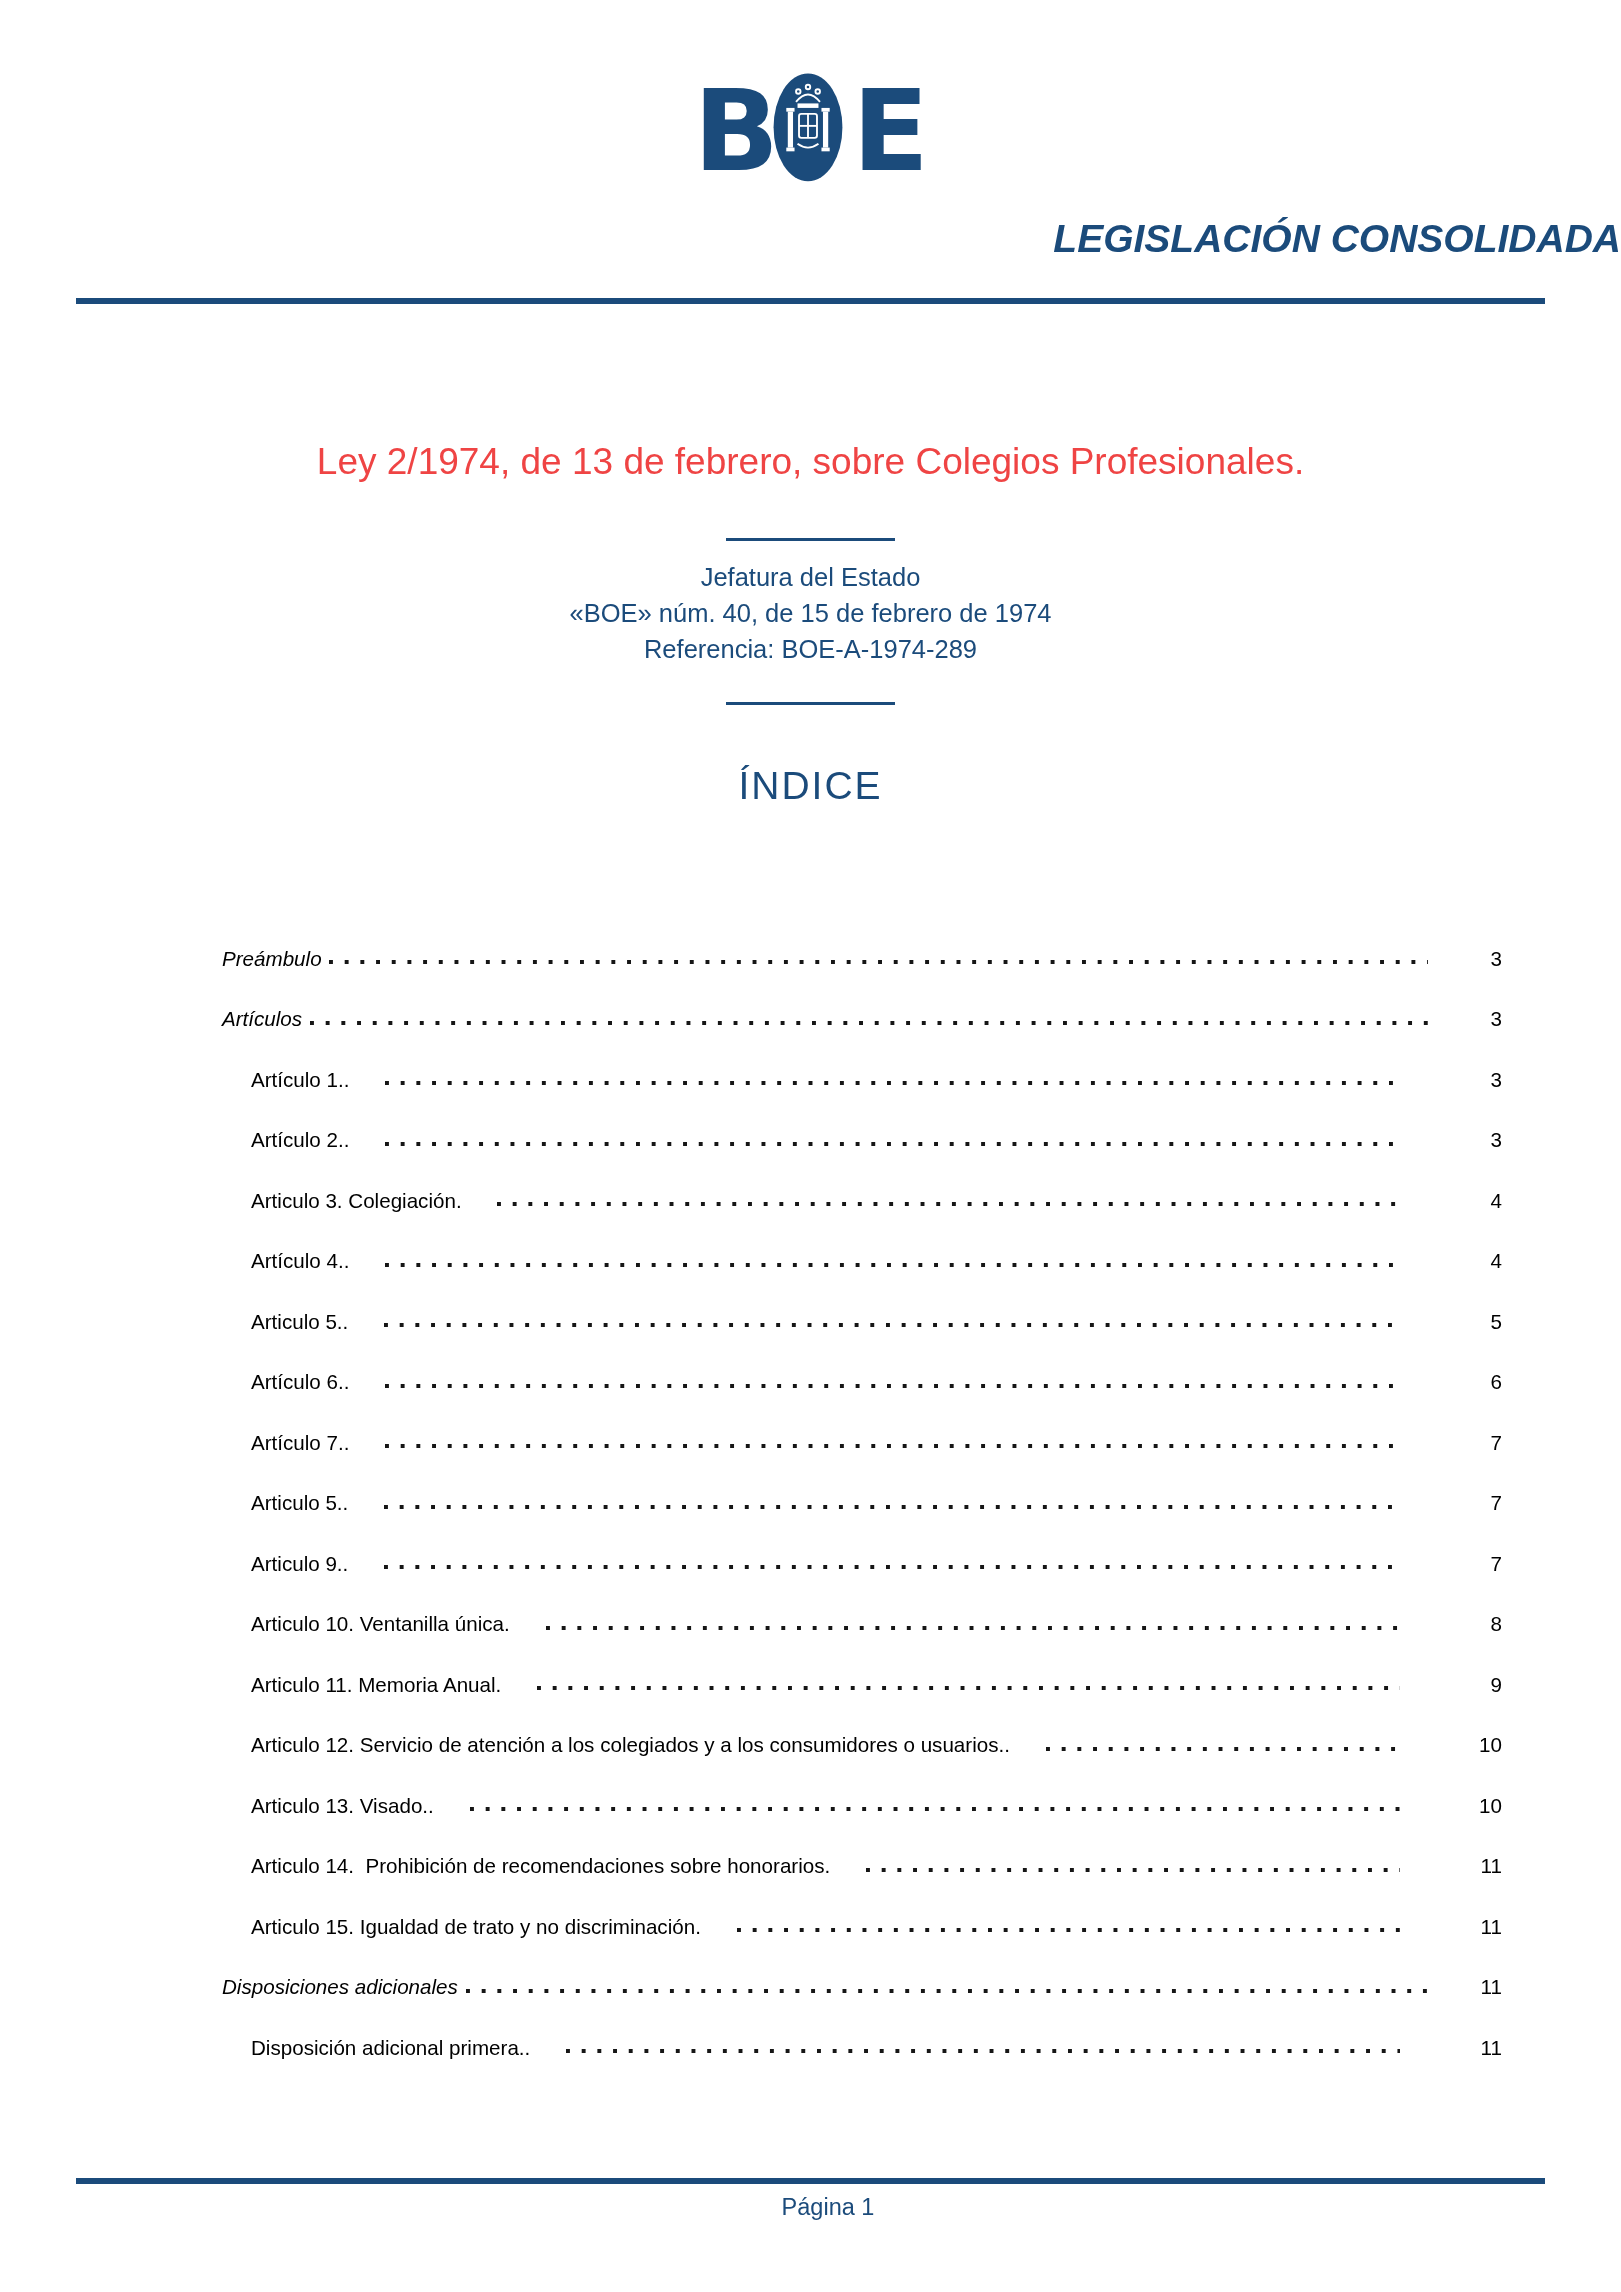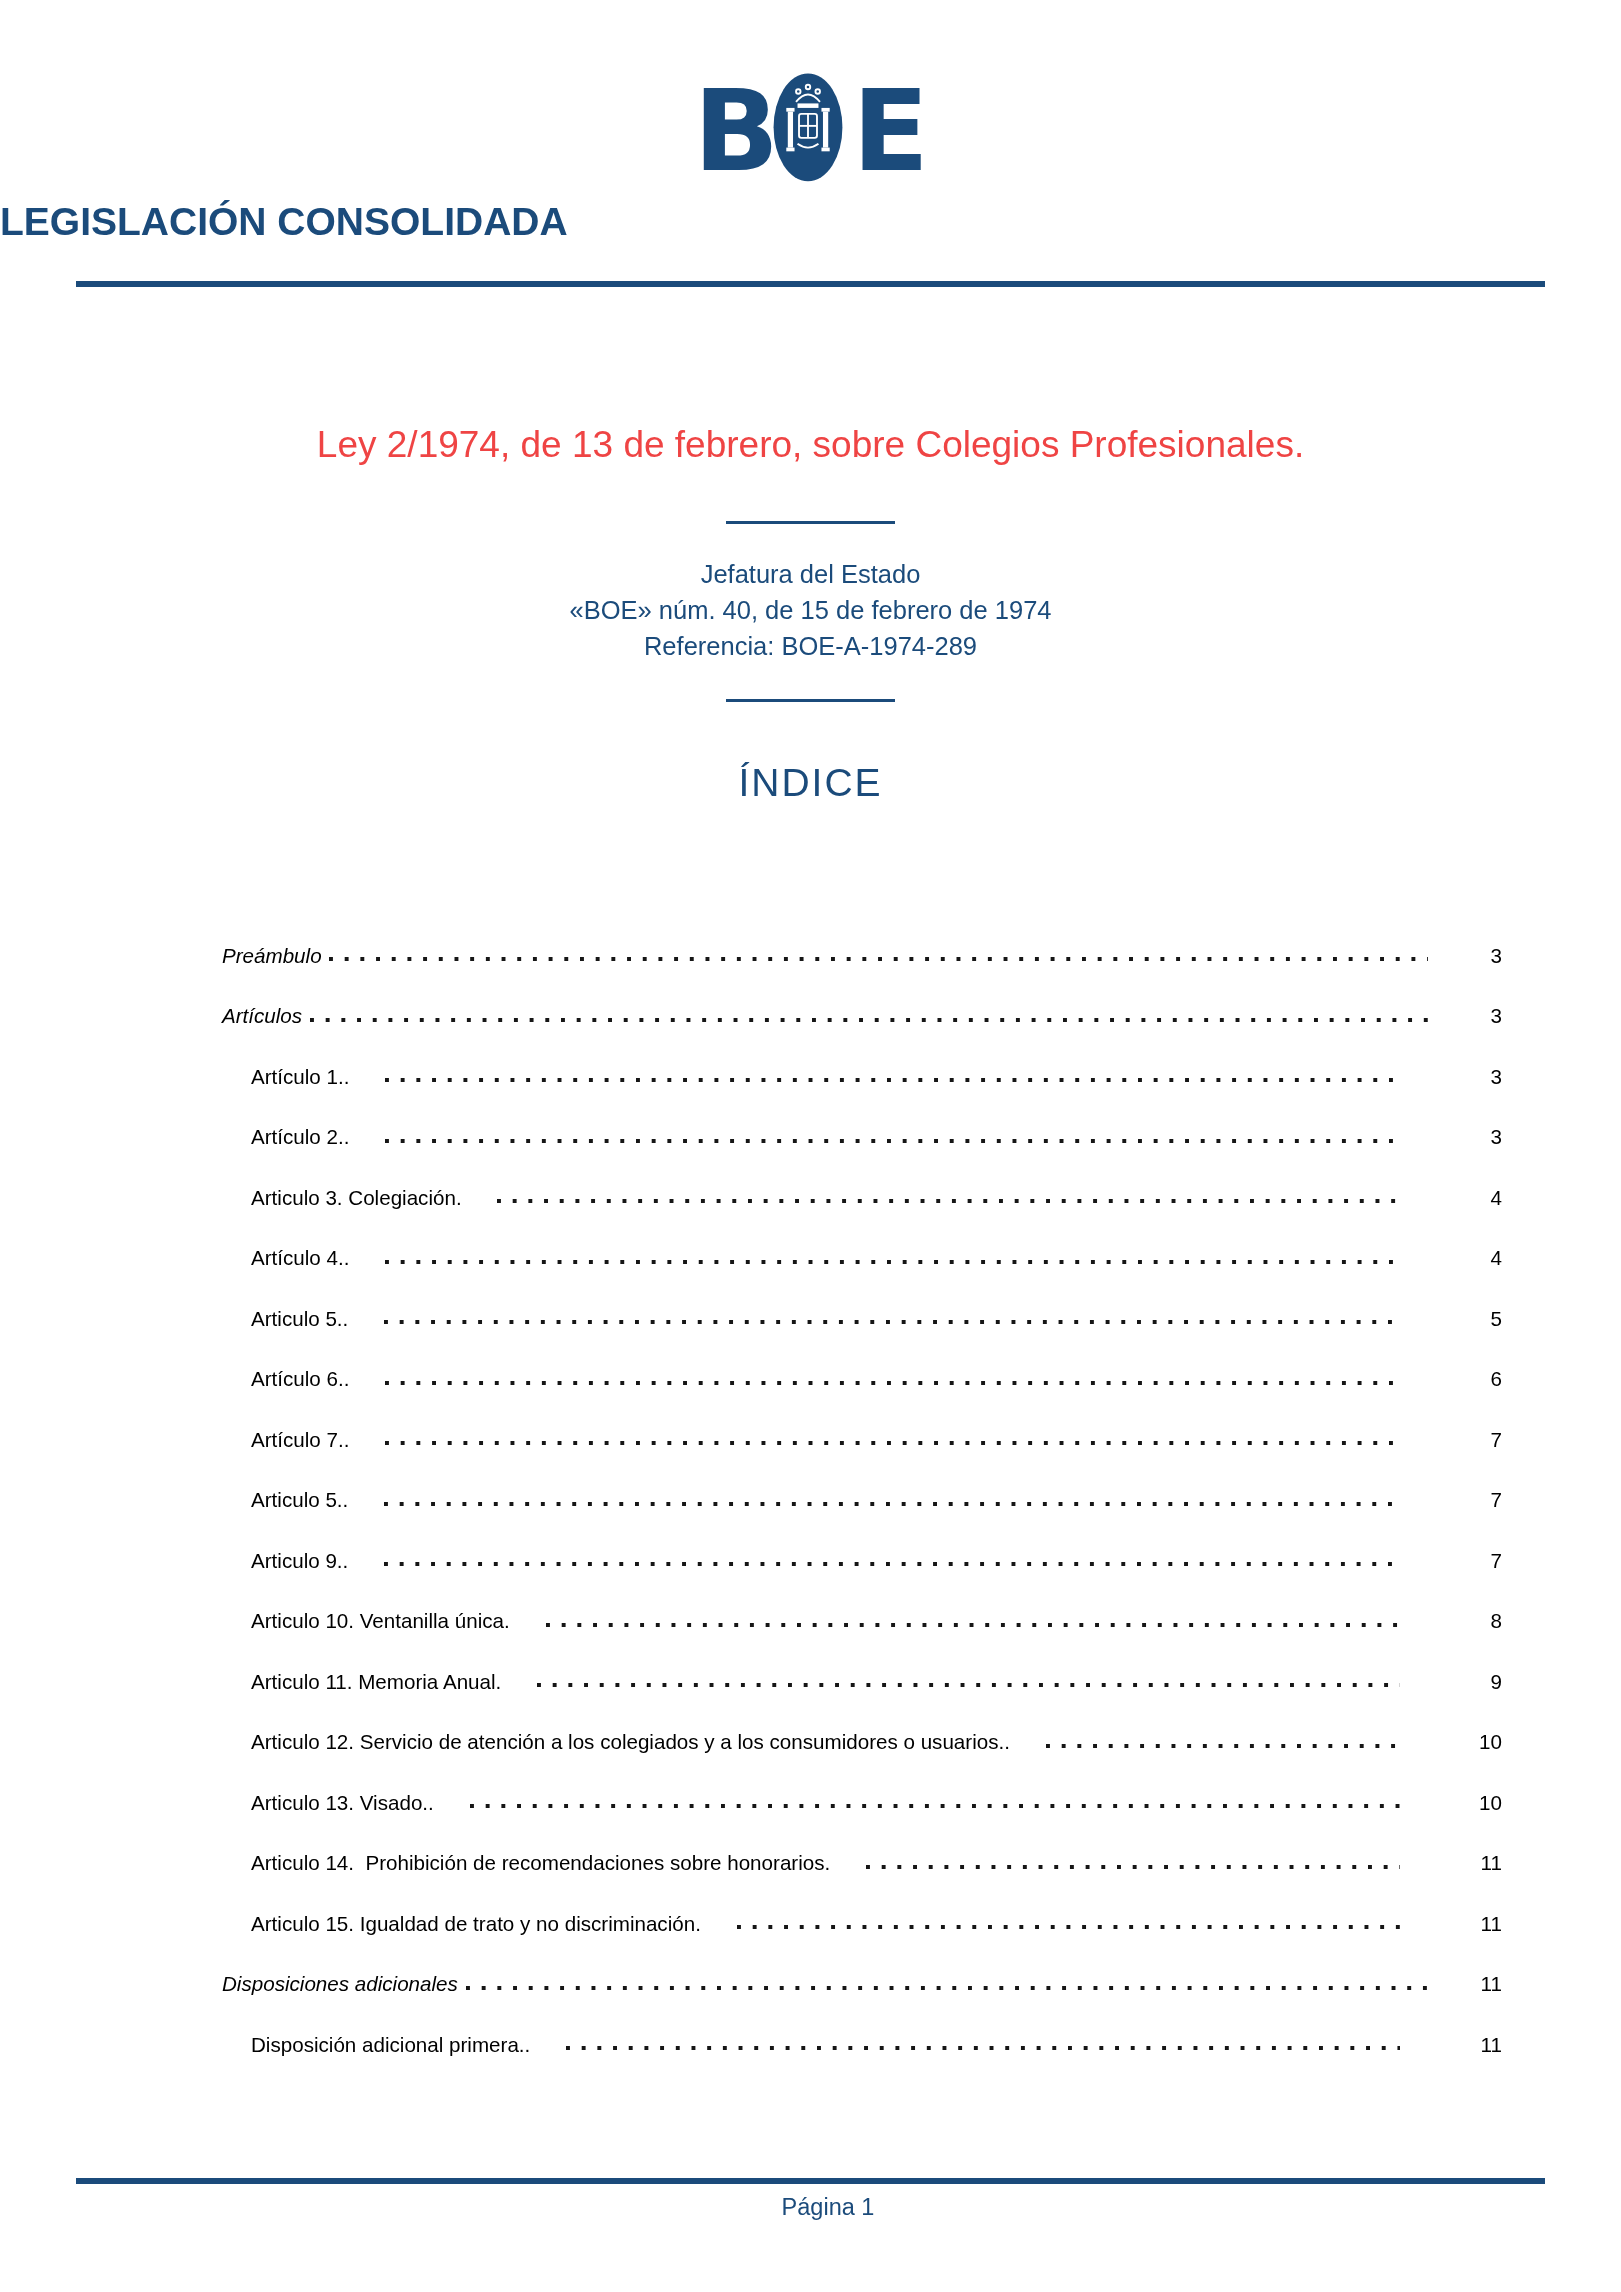--- a/index.html
+++ b/index.html
@@ -12,38 +12,39 @@
     overflow:hidden;
   }
   .page { position:relative; width:1621px; height:2293px; padding-top:69px; }
 
   
   .logo-wrap { display:flex; justify-content:center; }
   .logo-wrap svg { height:116px; width:auto; display:block; }
   .logo-letter { font-family:"DejaVu Sans", sans-serif; font-weight:bold; fill:var(--brand); }
 
   .tagline {
-    margin-top:15px; text-align:left;
+    margin-top:32px; text-align:right;
     color:var(--brand); font-weight:bold; font-size:39px;
     letter-spacing:0px;
+    font-style:italic;
   }
   .rule { height:5.9px; background:var(--brand); margin:0 76px; }
   .header-rule { margin-top:37px; }
 
   
   .doc-title {
     margin-top:137px; text-align:center;
     font-size:37px; font-weight:normal; color:#ef4444;
   }
   .mini-divider {
     width:169px; height:2.9px; background:var(--brand);
     margin:55px auto 0 auto;
   }
   .meta {
-    margin-top:32px; text-align:center;
+    margin-top:18px; text-align:center;
     color:var(--brand); font-size:25.5px; line-height:36px;
   }
   .mini-divider.second { margin-top:35px; }
 
   .indice-heading {
     margin-top:59px; text-align:center;
     color:var(--brand); font-size:39px; font-weight:normal; letter-spacing:2px;
   }
 
   

